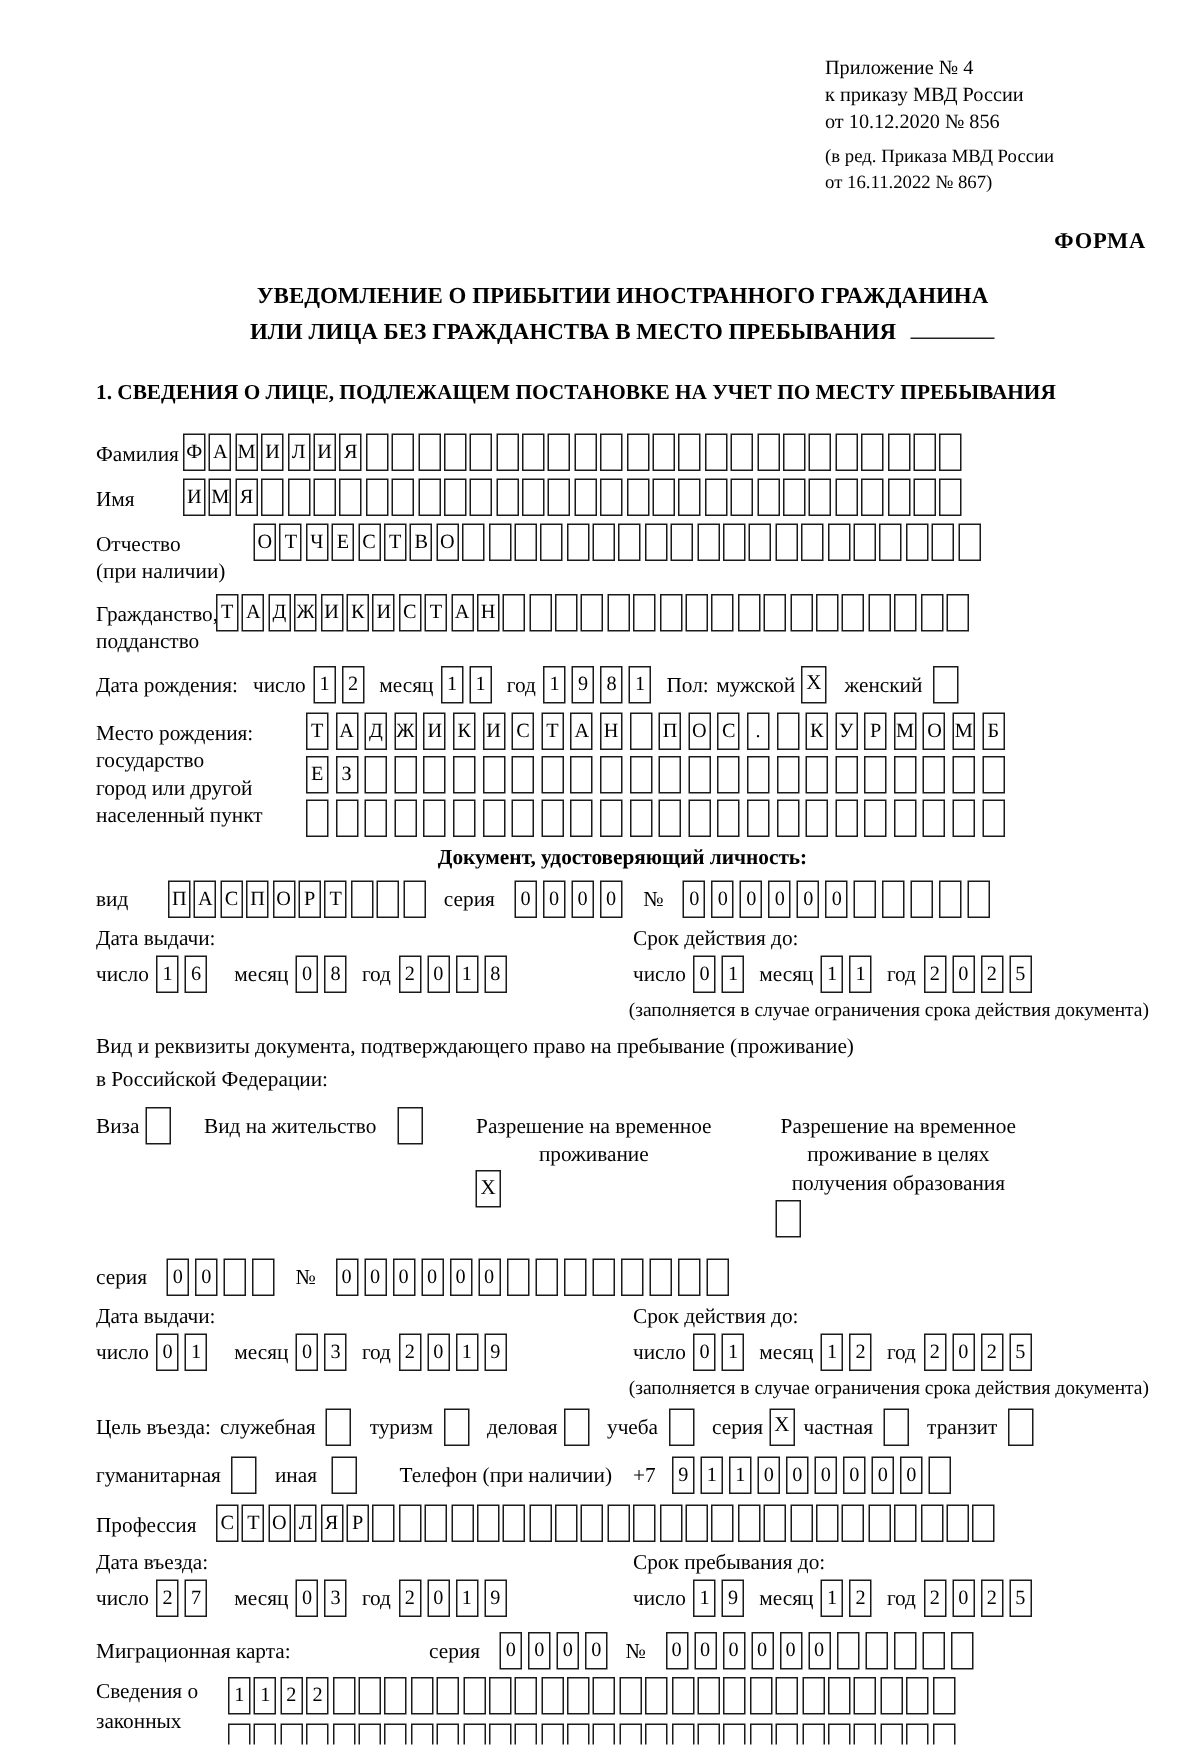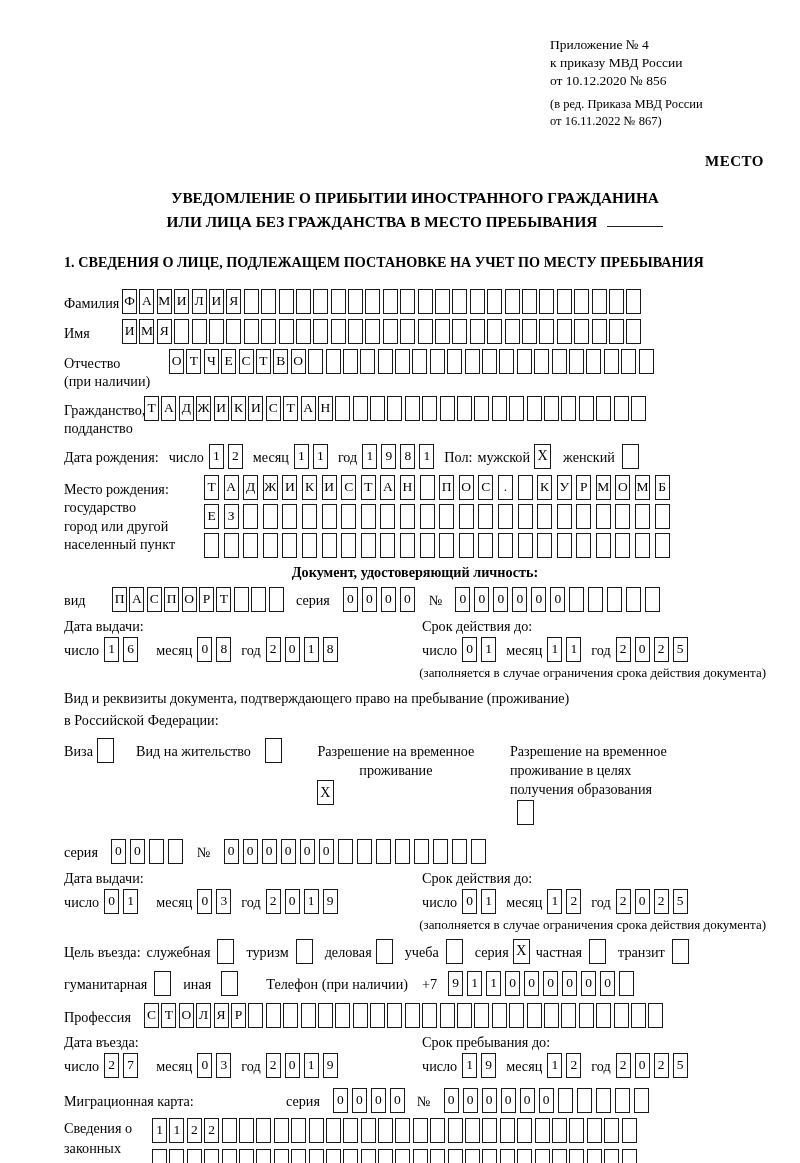--- a/index.html
+++ b/index.html
@@ -62,21 +62,21 @@
   .dcol-left { width: 340px; }
   .dcol-right { margin-left: 18px; }
   .footnote { font-size: 13px; text-align: right; margin-top: 3px; }
 
   .intro { font-size: 14.2px; line-height: 1.6; }
 
   .opts { display: flex; align-items: flex-start; margin: 6px 0 14px; }
   .opt { display: flex; align-items: flex-start; }
   .opt-lbl { font-size: 14.2px; line-height: 1.35; padding-top: 4px; }
   .opt-lbl.c170 { width: 172px; text-align: center; }
-  .opt-lbl.c178 { width: 178px; }
+  .opt-lbl.c178 { width: 178px; text-align: center; }
   .ml16 { margin-left: 22px; }
   .ml14 { margin-left: 28px; flex-direction: column; }
 
   .purpose-row { display: flex; align-items: flex-start; margin-bottom: 7px; }
   .purpose-row .p-lbl { font-size: 14.2px; padding-top: 5px; margin-left: 12px; }
   .purpose-row .p-first { margin-left: 0; }
   .indent65 { margin-left: 65px; }
   .phone-lbl { margin-left: 28px !important; }
   .phone-prefix { font-size: 14.2px; padding-top: 5px; margin: 0 6px 0 14px; }
 
@@ -95,21 +95,21 @@
 
   <div class="hdr">
     <div>Приложение № 4</div>
     <div>к приказу МВД России</div>
     <div>от 10.12.2020 № 856</div>
     <div class="hdr-sub">
       <div>(в ред. Приказа МВД России</div>
       <div>от 16.11.2022 № 867)</div>
     </div>
   </div>
-  <div class="forma">МЕСТО</div>
+  <div class="forma">ФОРМА</div>
 
   <div class="title">
     <div>УВЕДОМЛЕНИЕ О ПРИБЫТИИ ИНОСТРАННОГО ГРАЖДАНИНА</div>
     <div>
       <span>ИЛИ ЛИЦА БЕЗ ГРАЖДАНСТВА В МЕСТО ПРЕБЫВАНИЯ</span><span class="blank-line"></span>
     </div>
   </div>
 
   <div class="sec-head">1. СВЕДЕНИЯ О ЛИЦЕ, ПОДЛЕЖАЩЕМ ПОСТАНОВКЕ НА УЧЕТ ПО МЕСТУ ПРЕБЫВАНИЯ</div>
 

